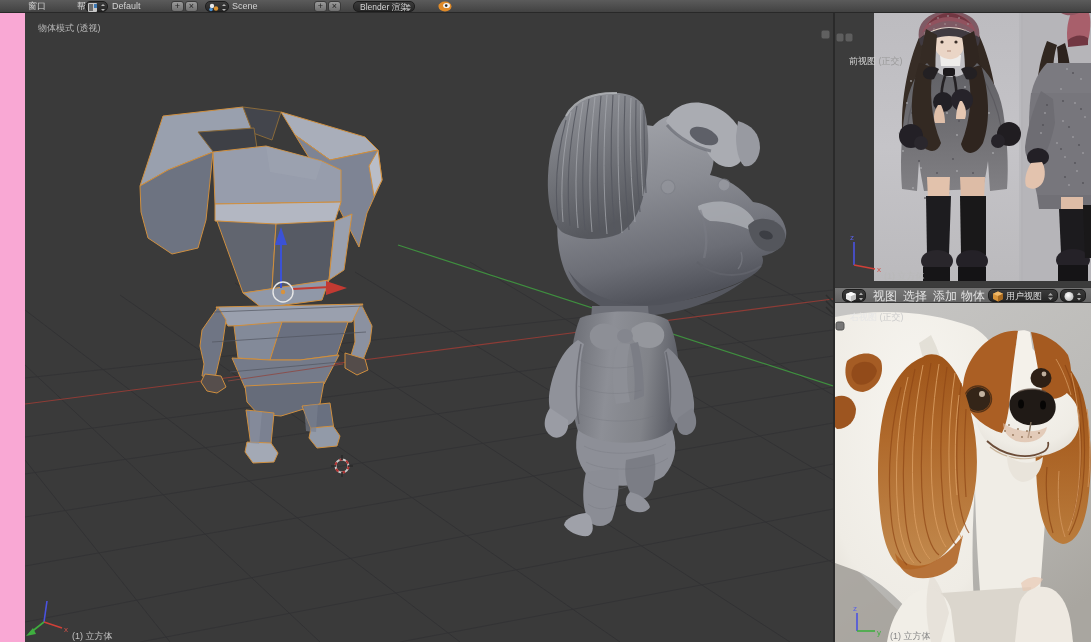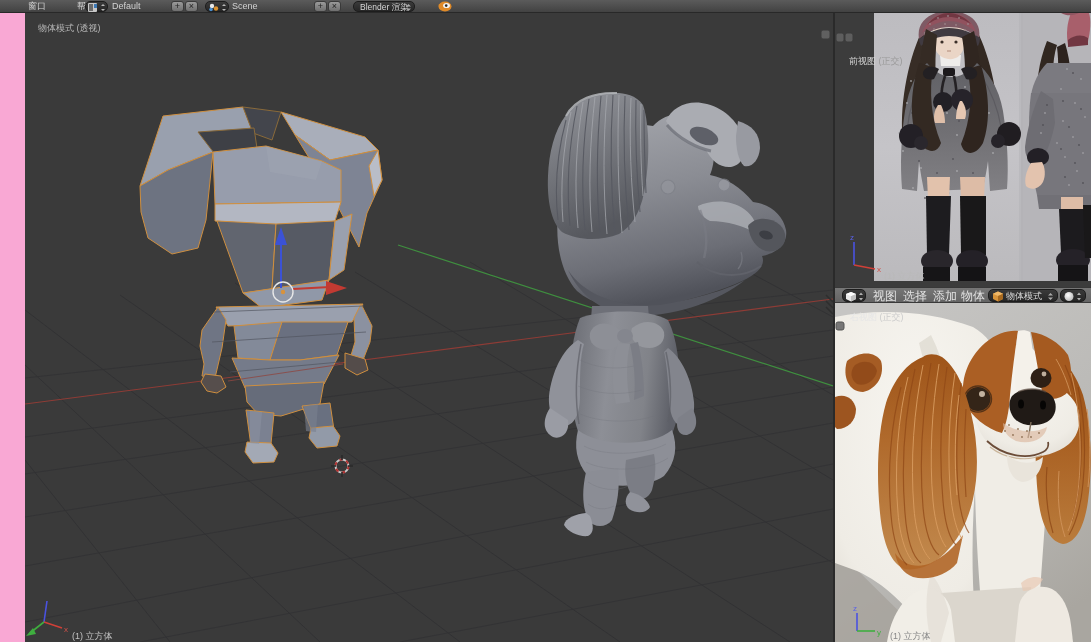--- a/index.html
+++ b/index.html
@@ -530,21 +530,21 @@
     <div class="m" style="left:38px;">视图</div>
     <div class="m" style="left:68px;">选择</div>
     <div class="m" style="left:98px;">添加</div>
     <div class="m" style="left:126px;">物体</div>
     <div class="dropbox" style="left:153px;top:1px;width:70px;height:13px;">
       <svg width="12" height="11" style="position:absolute;left:3px;top:1px;">
         <path d="M6,0.5 L11,2.8 L11,8 L6,10.5 L1,8 L1,2.8 Z" fill="#d8943a"></path>
         <path d="M6,0.5 L11,2.8 L6,5 L1,2.8 Z" fill="#f0b868"></path>
         <path d="M6,5 L11,2.8 L11,8 L6,10.5 Z" fill="#a86a20"></path>
       </svg>
-      <span style="position:absolute;left:17px;top:2px;font-size:9px;color:#dcdcdc;">物体模式</span>
+      <span style="position:absolute;left:17px;top:2px;font-size:9px;color:#dcdcdc;">用户视图</span>
       <svg width="5" height="9" style="position:absolute;right:4px;top:2px;">
           <path d="M0,3.5 l2.5,-2.5 l2.5,2.5 Z M0,5.5 l2.5,2.5 l2.5,-2.5 Z" fill="#aaa"></path>
         </svg>
     </div>
     <div class="dropbox" style="left:225px;top:1px;width:26px;height:13px;">
       <svg width="24" height="11" style="position:absolute;left:1px;top:1px;">
         <defs>
             <radialGradient id="sph" cx="40%" cy="35%" r="70%">
               <stop offset="0%" stop-color="#ffffff"></stop>
               <stop offset="100%" stop-color="#b8b8b8"></stop>

